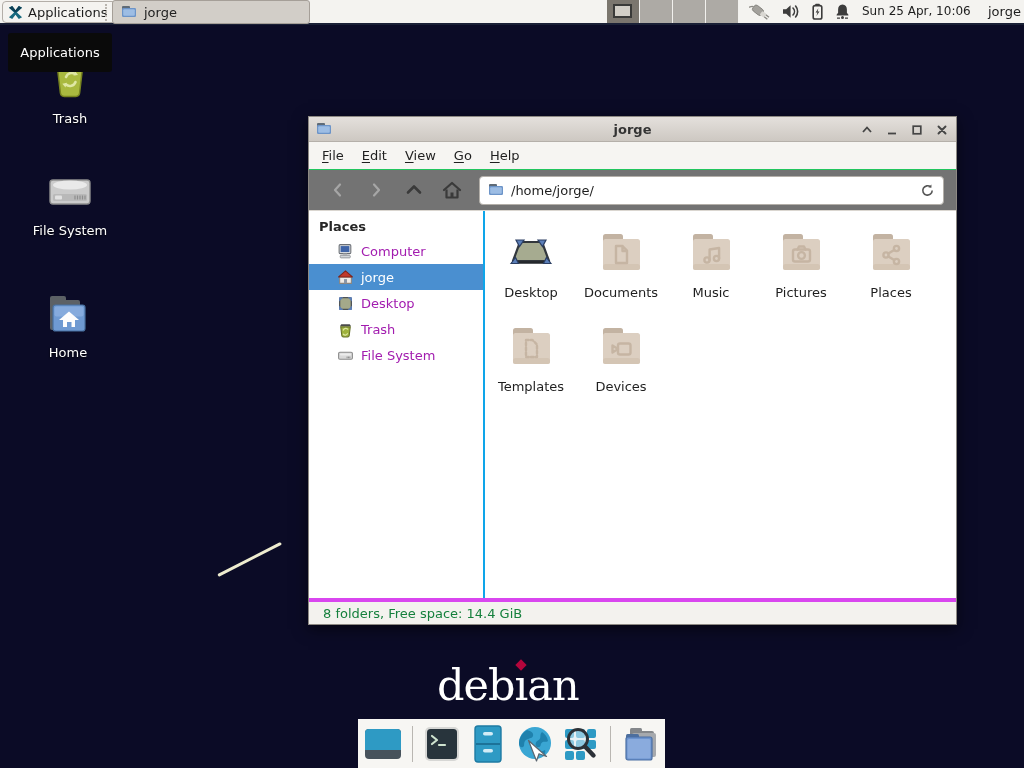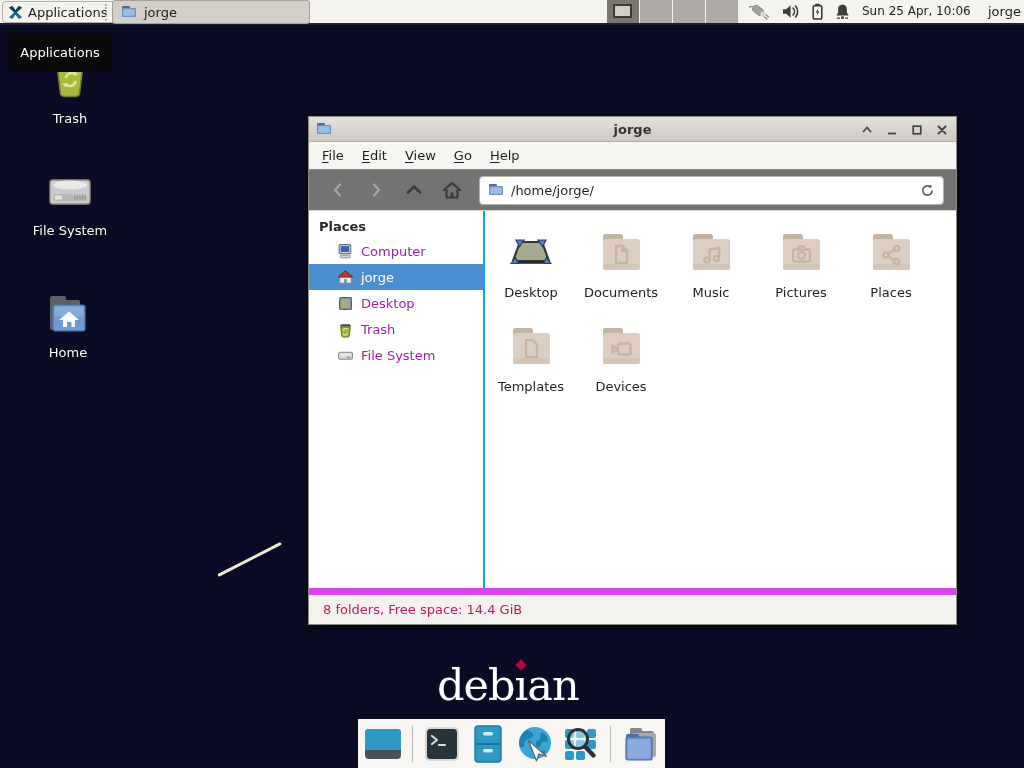--- a/index.html
+++ b/index.html
@@ -81,22 +81,22 @@
   .sidebar { width:176px; border-right:2px solid #0ea5e9; background:#fff; padding-top:5px; }
   .side-header { height:22px; line-height:22px; padding-left:10px; font-size:13px; font-weight:bold; color:#262626; }
   .side-row { height:26px; display:flex; align-items:center; gap:7px; padding-left:28px; font-size:13px; color:#a21caf; }
   .side-row.selected { background:#4a8fd0; color:#fff; }
 
   .main-area { flex:1; padding:17px 0 0 1px; display:flex; flex-wrap:wrap; align-content:flex-start; }
   .fitem { width:90px; height:94px; display:flex; flex-direction:column; align-items:center; }
   .flabel { margin-top:9px; font-size:13px; color:#1f1f1f; text-align:center; }
   .fglyph { fill:none; stroke:#c6b5a3; stroke-width:2.4; stroke-linejoin:round; stroke-linecap:round; }
 
-  .statusbar { height:36px; background:#f3f2ee; border-top:7px solid #d946ef; display:flex; align-items:center;
-    padding-left:14px; font-size:13px; color:#be185d; flex:0 0 auto; }
+  .statusbar { height:26px; background:#f3f2ee; border-top:4px solid #d946ef; display:flex; align-items:center;
+    padding-left:14px; font-size:13px; color:#15803d; flex:0 0 auto; }
 </style>
 </head>
 <body>
 
 <svg width="0" height="0" style="position:absolute">
   <defs>
     <g id="sym-folder">
       <rect x="6" y="6" width="20" height="11" rx="2.5" fill="#c3b3a2"></rect>
       <rect x="6" y="11" width="37" height="31" rx="2.5" fill="#dccfc1"></rect>
       <rect x="6" y="36" width="37" height="6" rx="2.5" fill="#d4c5b4"></rect>

